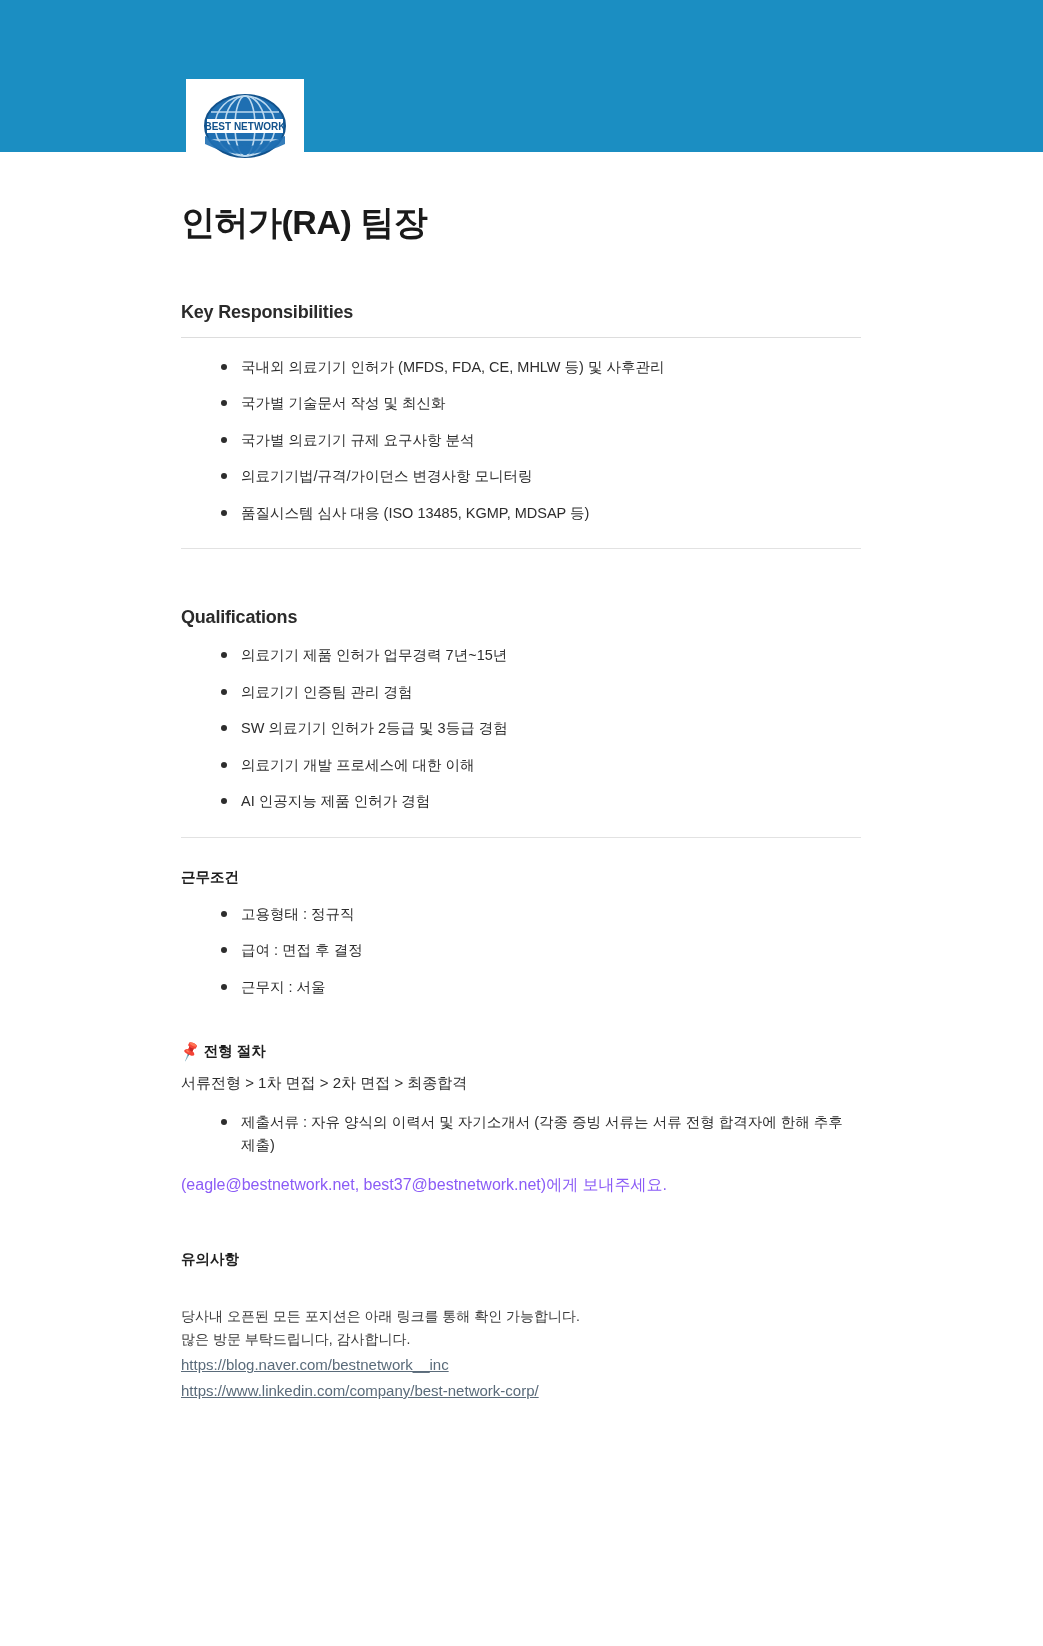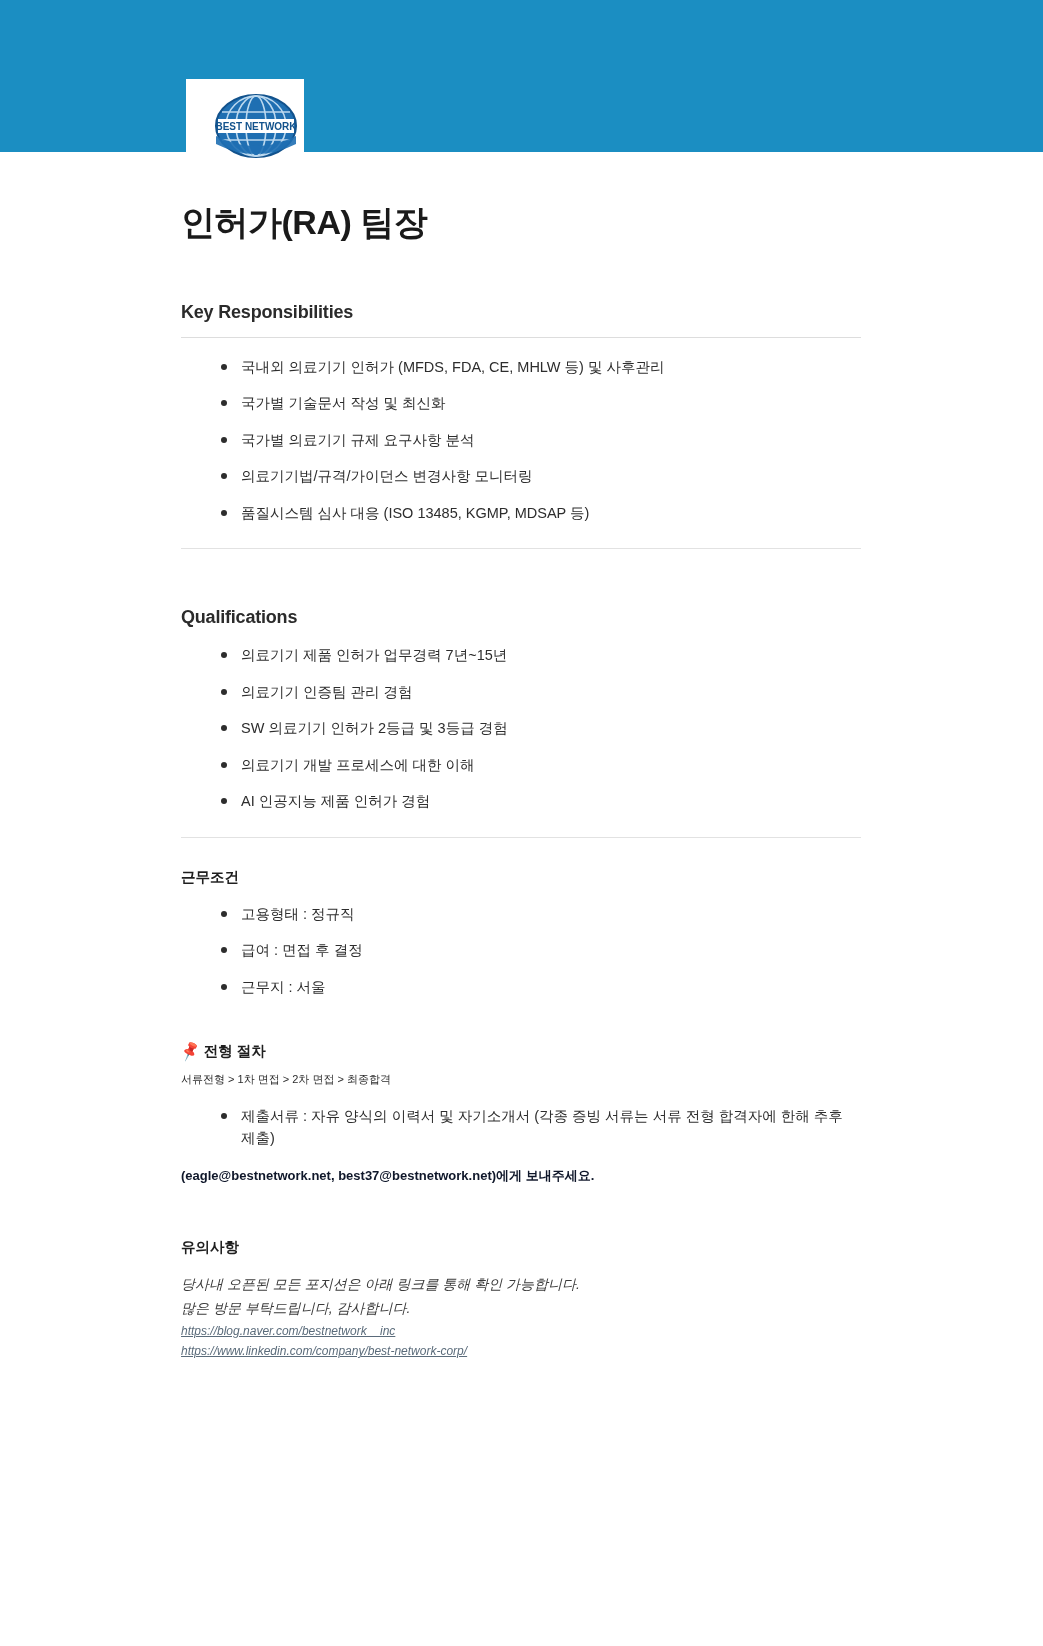--- a/index.html
+++ b/index.html
@@ -31,21 +31,21 @@
   }
   .logo-box {
     position: absolute;
     top: 79px;
     left: 186px;
     width: 118px;
     height: 98px;
     background: #ffffff;
     display: flex;
     align-items: center;
-    justify-content: flex-end;
+    justify-content: center;
   }
   .logo-inner {
     width: 96px;
     height: 84px;
     position: relative;
     display: block;
   }
   .content {
     position: absolute;
     top: 200px;
@@ -115,45 +115,44 @@
     gap: 4px;
   }
   .pin-icon {
     color: #e03a2f;
     font-size: 15px;
     line-height: 1;
     transform: rotate(-20deg);
     display: inline-block;
   }
   .plain-line {
-    font-size: 11px;
+    font-size: 15px;
     line-height: 1.6;
     color: #2d2d2d;
     margin: 0 0 10px 0;
   }
   .bold-line {
-    font-size: 13px;
+    font-size: 16px;
     line-height: 1.6;
-    color: #0f172a;
-    font-weight: bold;
+    color: #8b5cf6;
+    font-weight: normal;
     margin: 0 0 8px 0;
   }
   .footer-block {
-    margin-top: 16px;
+    margin-top: 36px;
     font-size: 14px;
     line-height: 1.7;
     color: #3a3a3a;
-    font-style: italic;
   }
   .footer-block a,
   .link {
     color: #5a6b7a;
     text-decoration: underline;
     display: block;
-    font-size: 12px;
+    font-size: 15px;
     line-height: 1.7;
   }
 </style>
 </head>
 <body>
 
 <div class="page">
 
   <div class="header-band"></div>
 

